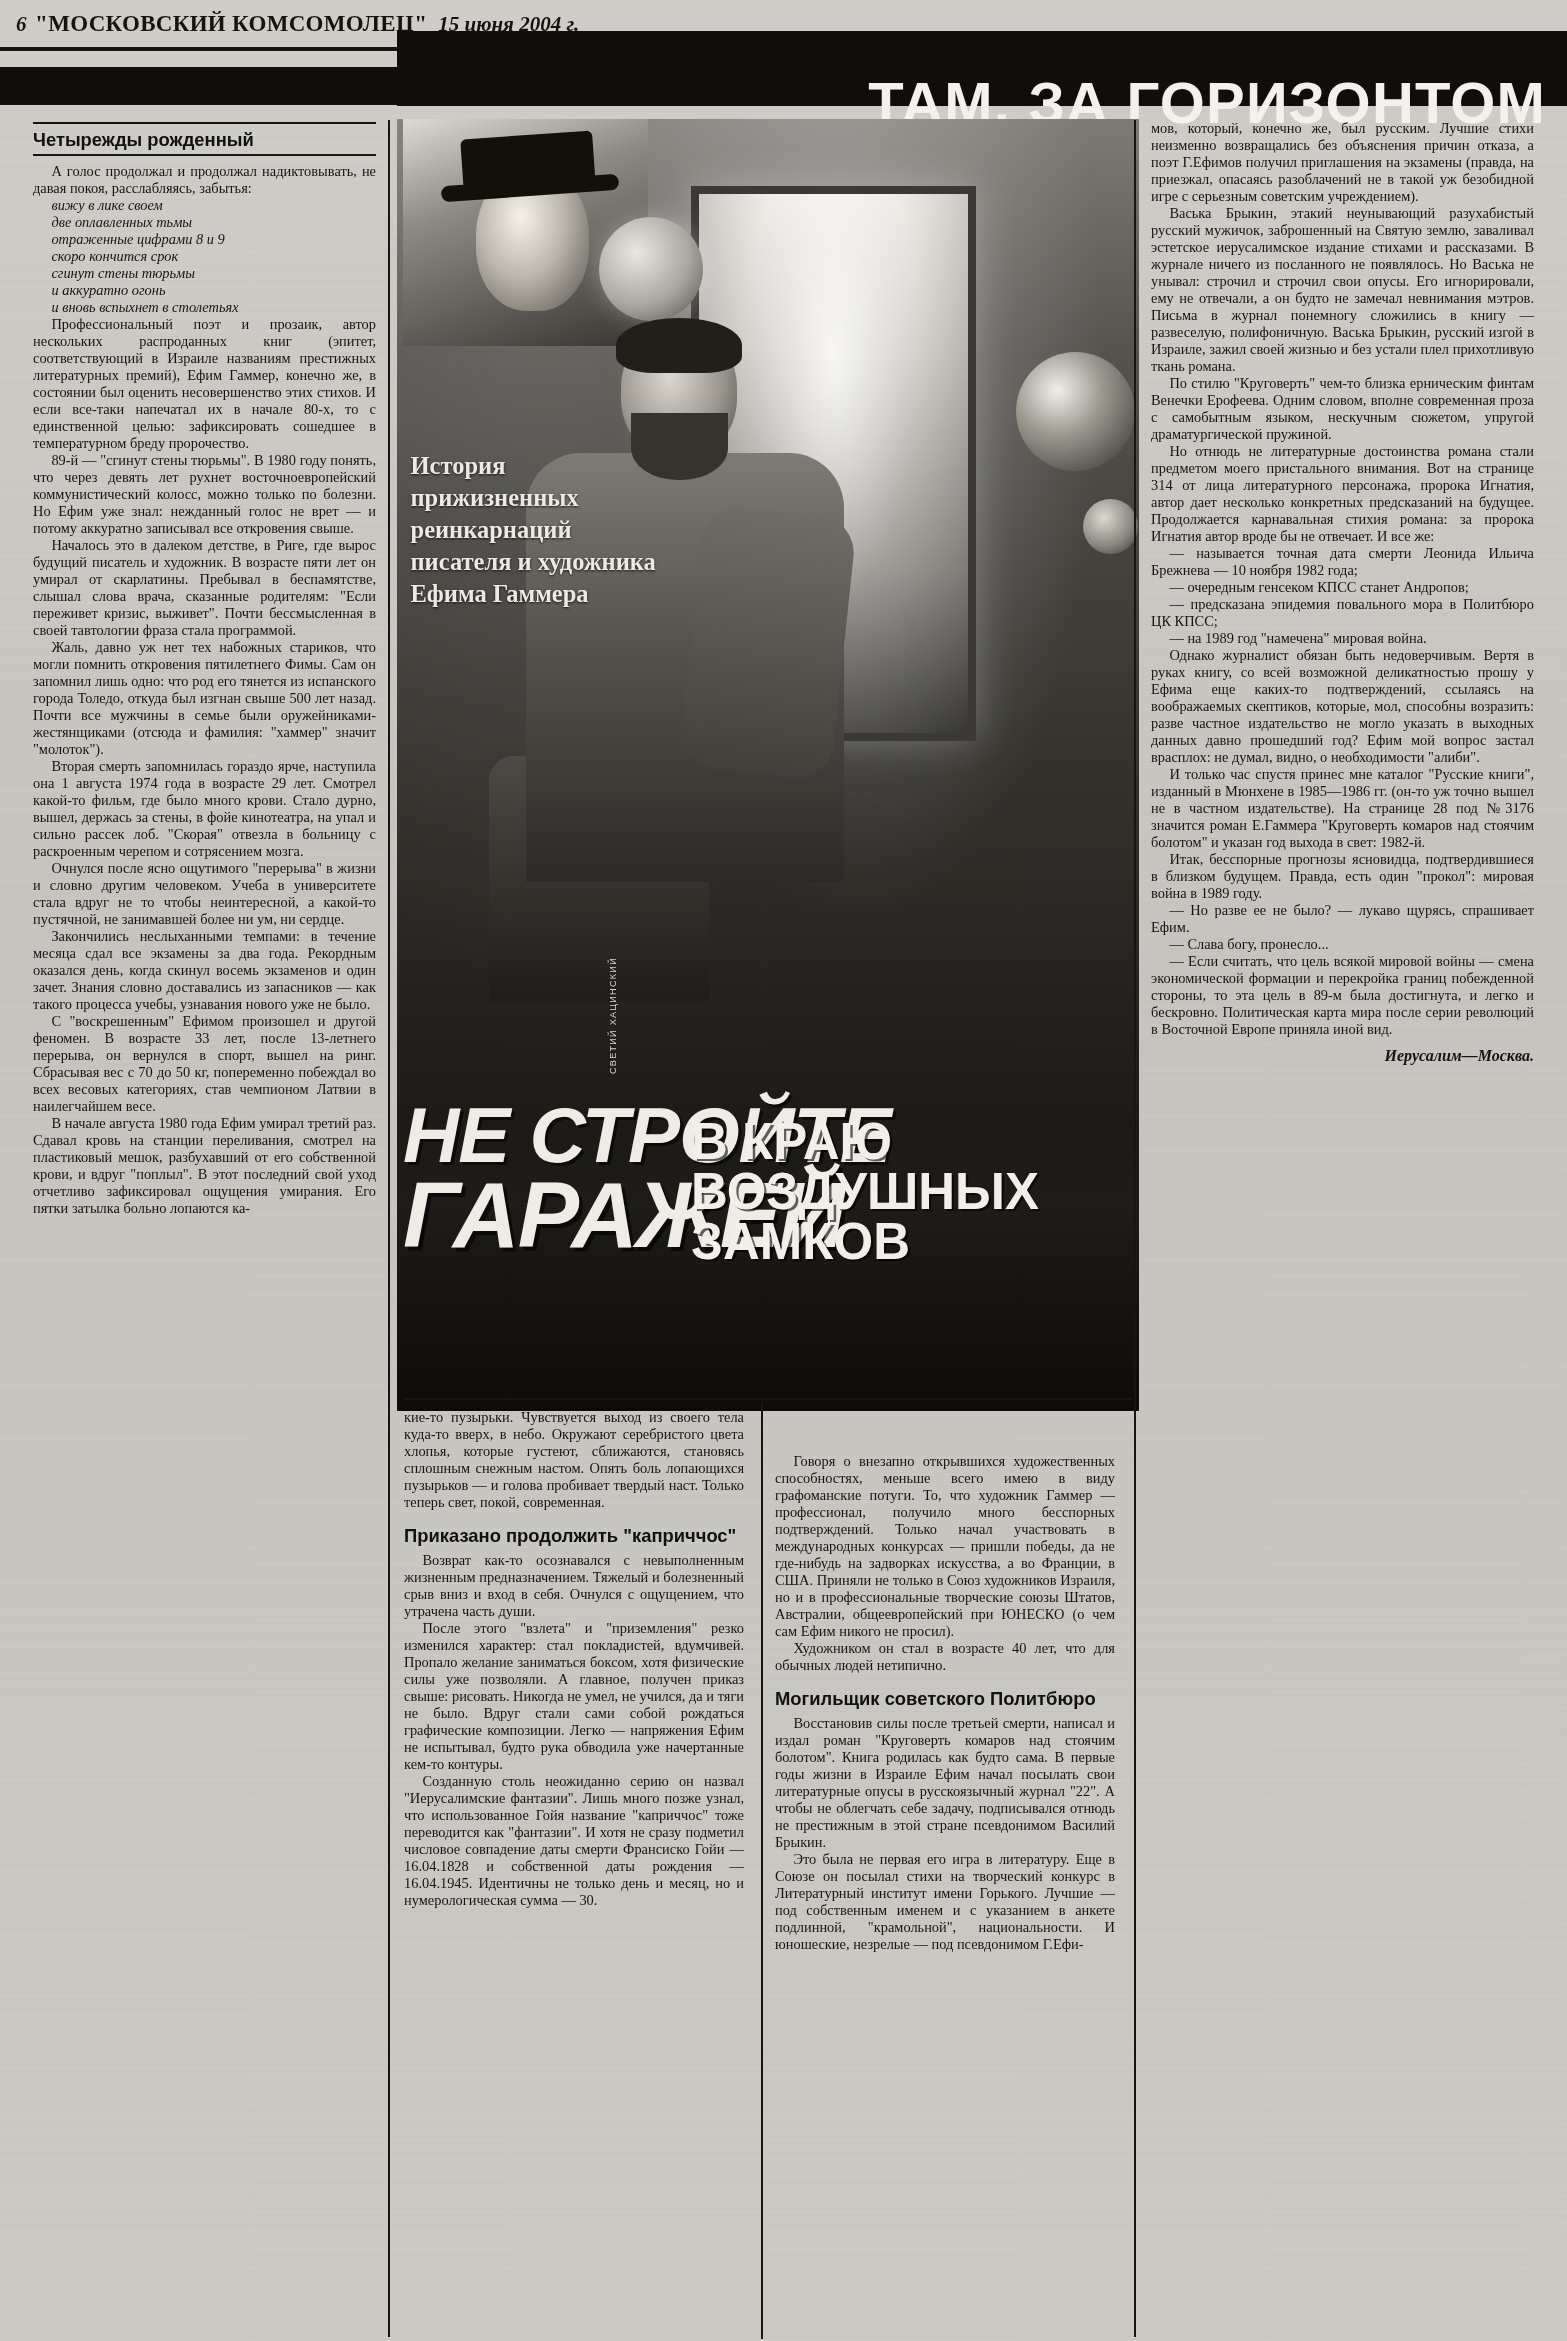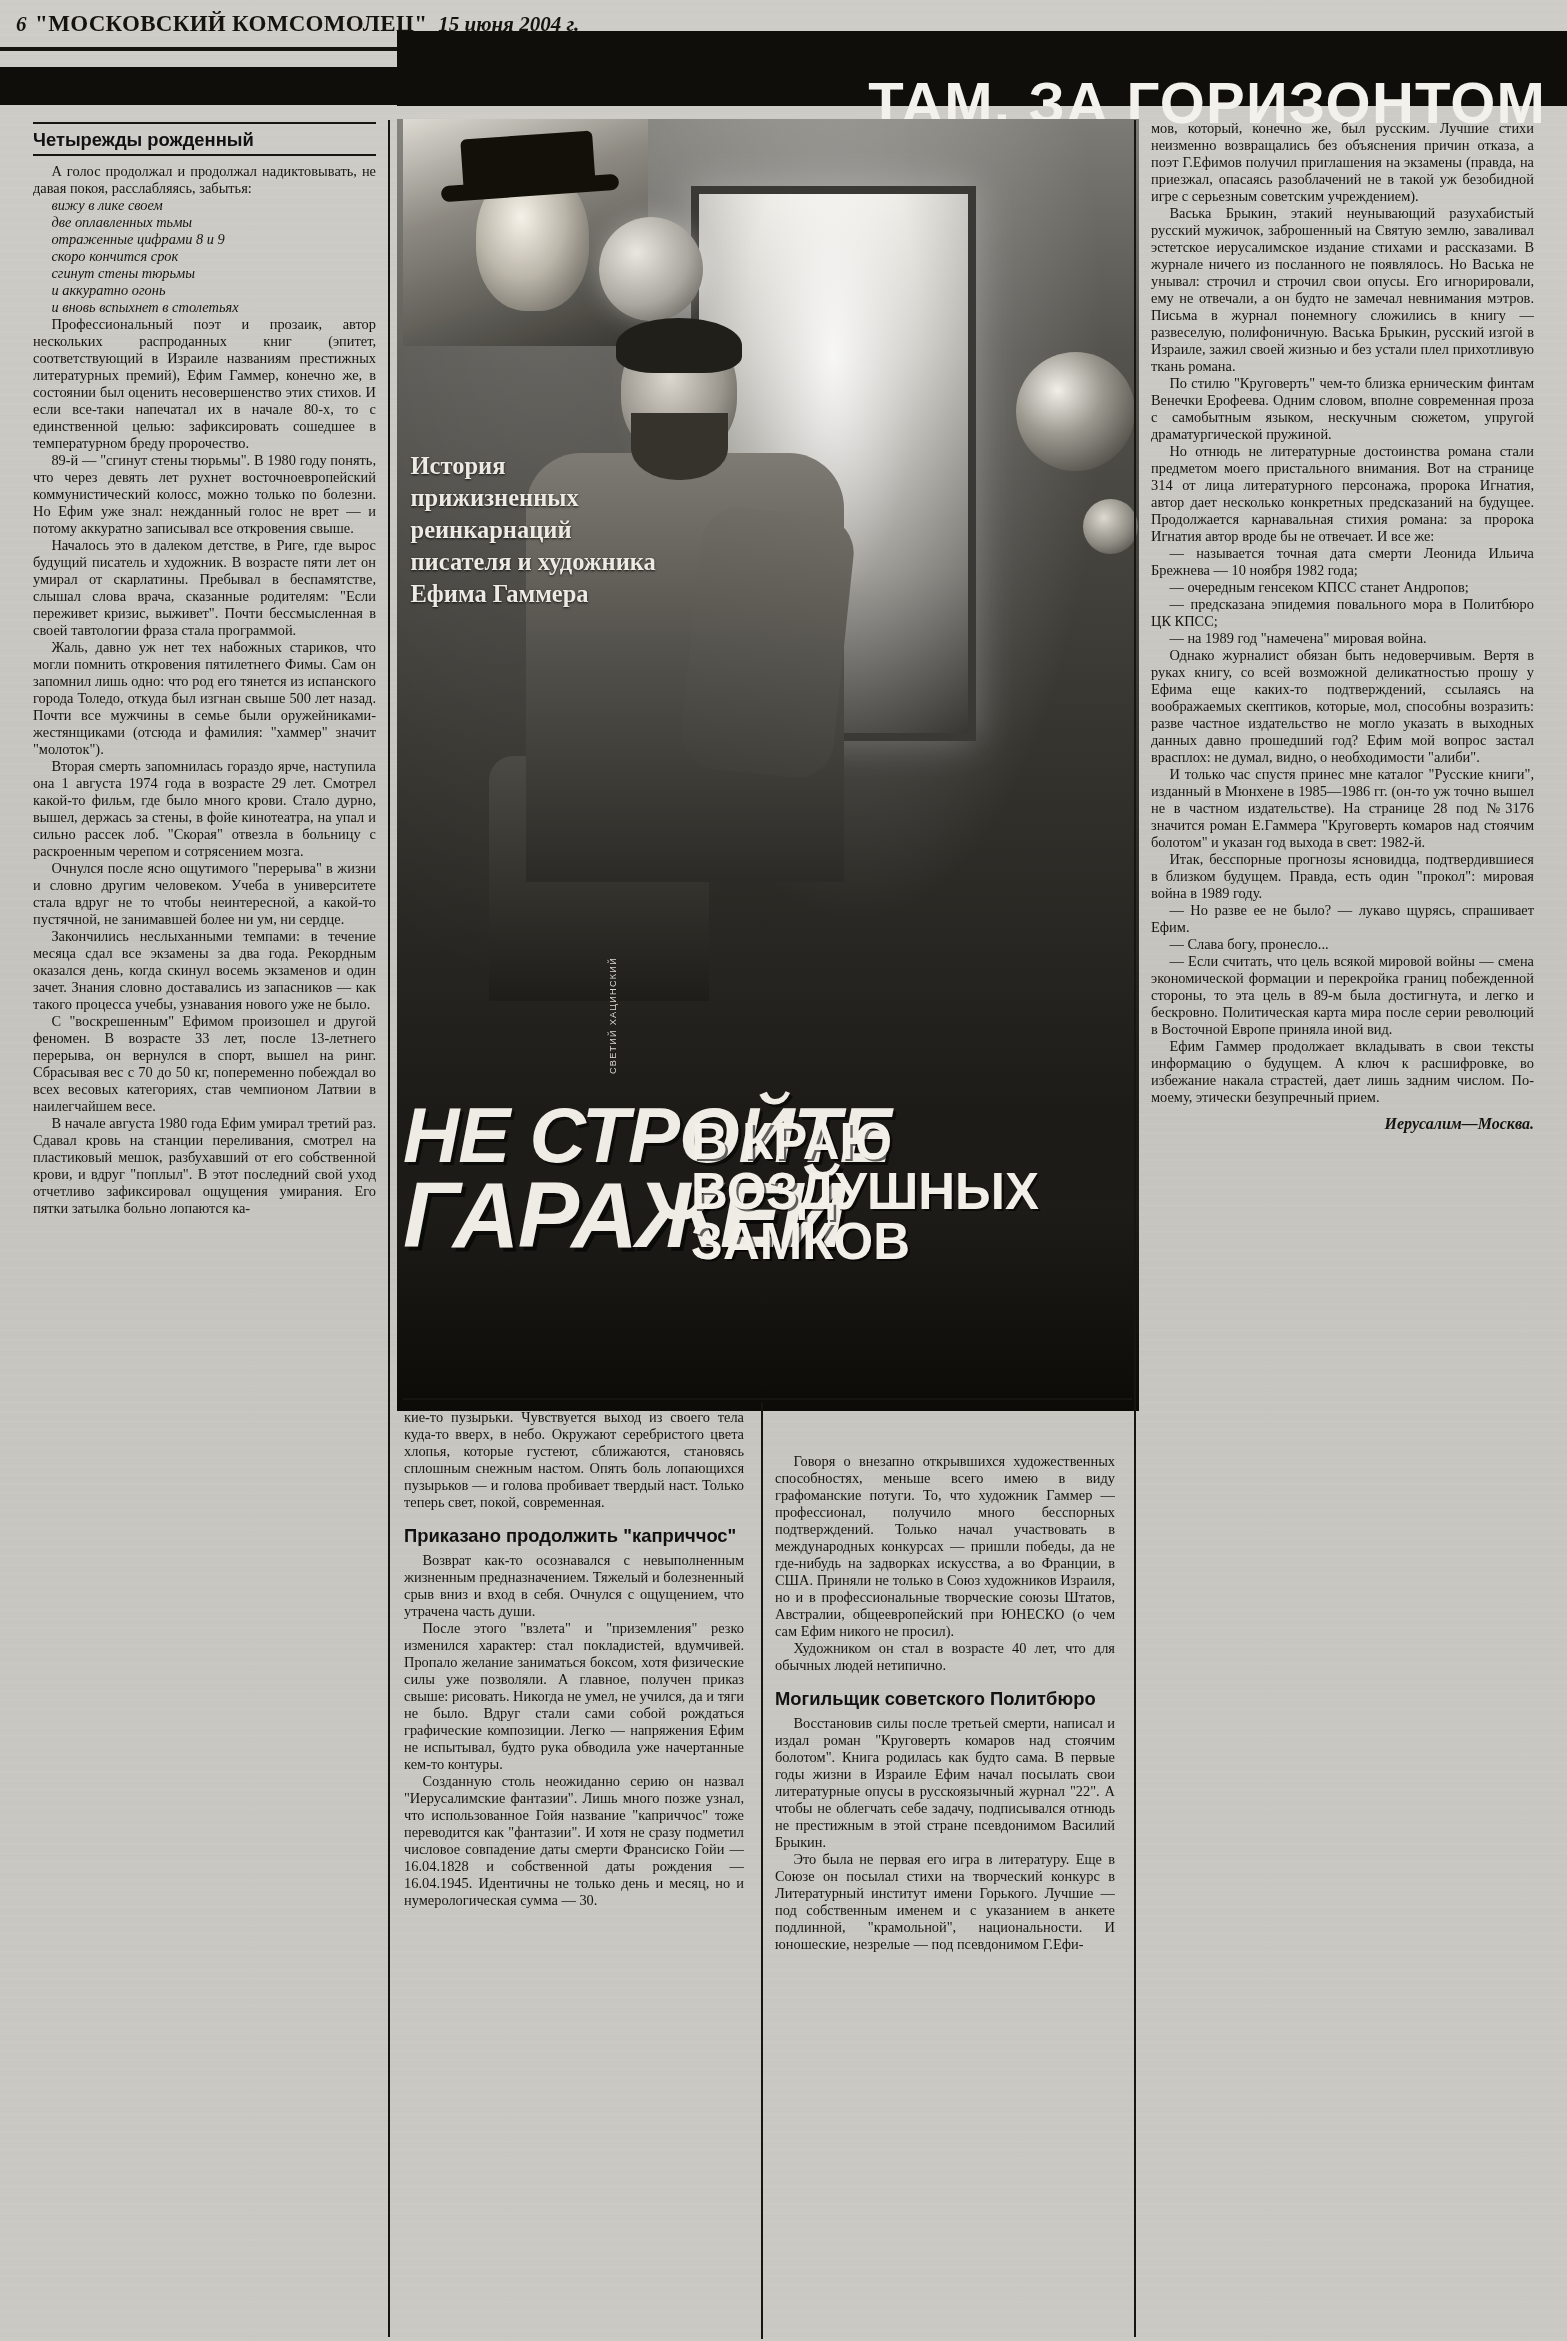--- a/index.html
+++ b/index.html
@@ -294,21 +294,20 @@
       <p>— называется точная дата смерти Леонида Ильича Брежнева — 10 ноября 1982 года;</p>
       <p>— очередным генсеком КПСС станет Андропов;</p>
       <p>— предсказана эпидемия повального мора в Политбюро ЦК КПСС;</p>
       <p>— на 1989 год "намечена" мировая война.</p>
       <p>Однако журналист обязан быть недоверчивым. Вертя в руках книгу, со всей возможной деликатностью прошу у Ефима еще каких-то подтверждений, ссылаясь на воображаемых скептиков, которые, мол, способны возразить: разве частное издательство не могло указать в выходных данных давно прошедший год? Ефим мой вопрос застал врасплох: не думал, видно, о необходимости "алиби".</p>
       <p>И только час спустя принес мне каталог "Русские книги", изданный в Мюнхене в 1985—1986 гг. (он-то уж точно вышел не в частном издательстве). На странице 28 под №3176 значится роман Е.Гаммера "Круговерть комаров над стоячим болотом" и указан год выхода в свет: 1982-й.</p>
       <p>Итак, бесспорные прогнозы ясновидца, подтвердившиеся в близком будущем. Правда, есть один "прокол": мировая война в 1989 году.</p>
       <p>— Но разве ее не было? — лукаво щурясь, спрашивает Ефим.</p>
       <p>— Слава богу, пронесло...</p>
       <p>— Если считать, что цель всякой мировой войны — смена экономической формации и перекройка границ побежденной стороны, то эта цель в 89-м была достигнута, и легко и бескровно. Политическая карта мира после серии революций в Восточной Европе приняла иной вид.</p>
-      <p>Ефим Гаммер продолжает вкладывать в свои тексты информацию о будущем. А ключ к расшифровке, во избежание накала страстей, дает лишь задним числом. По-моему, этически безупречный прием.</p>
       <p></p>
       <div class="signoff">Иерусалим—Москва.</div>
     </div>
   </div>
 
   <div class="vrule" style="left:388px;top:120px;height:2217px;"></div>
   <div class="vrule" style="left:761px;top:1402px;height:937px;"></div>
   <div class="vrule" style="left:1134px;top:120px;height:2217px;"></div>
   <div class="vrule" style="left:403px;top:1398px;width:729px;height:1.8px;"></div>
 </div>

